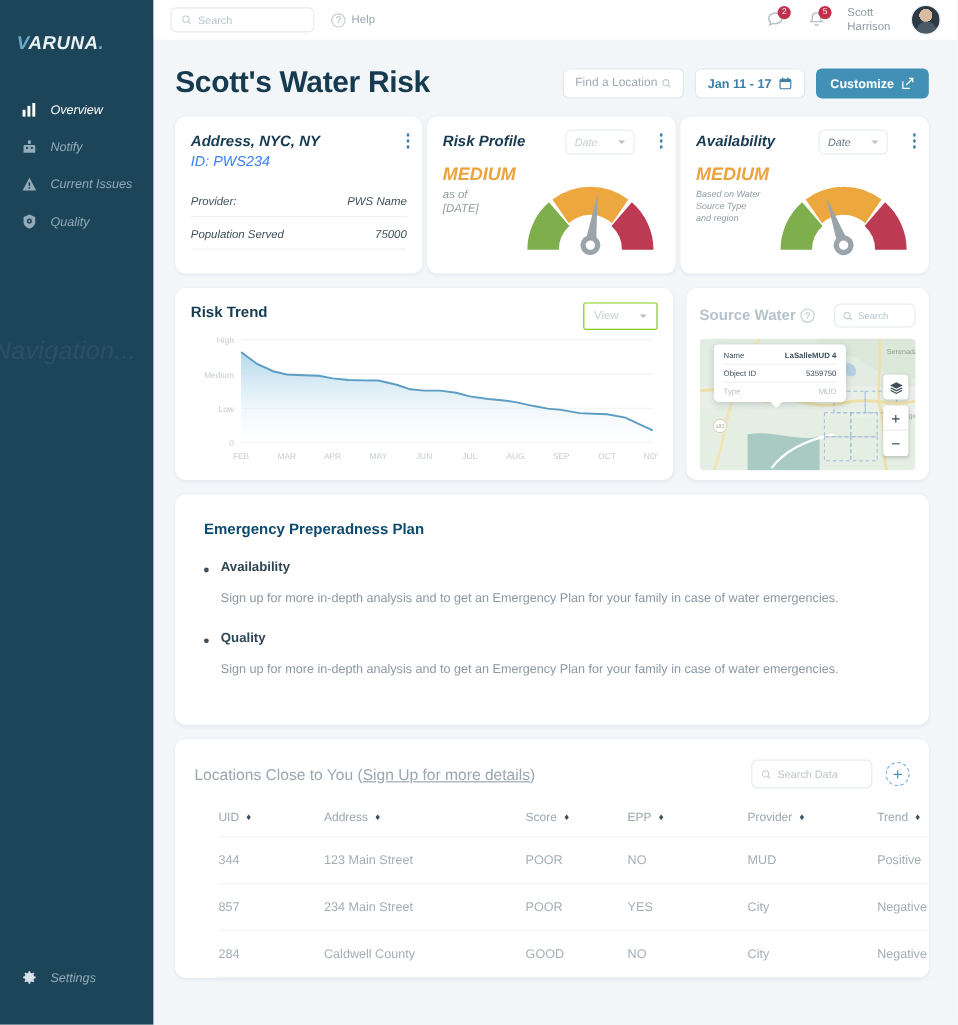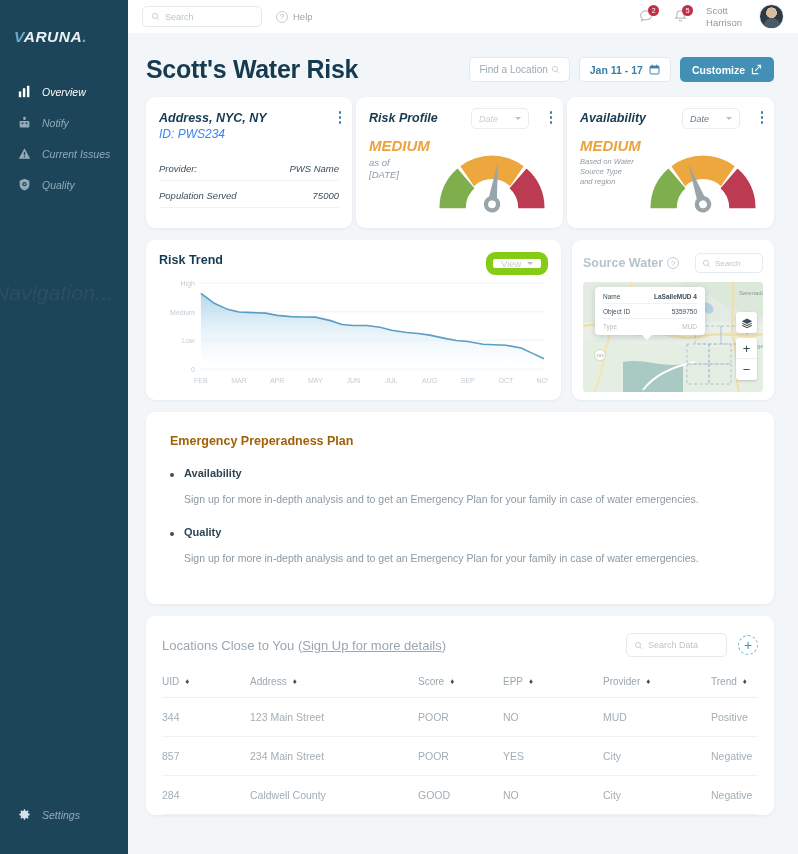--- a/index.html
+++ b/index.html
@@ -148,60 +148,60 @@
   .status-sub { font-size: 9.5px; color: #8e9ba3; line-height: 1.3; margin-top: 3px; }
   .status-sub.sm { font-size: 7.5px; line-height: 1.35; }
   .gauge { position: absolute; right: 9px; bottom: 12px; width: 124px; height: 72px; }
 
   
   .row2 { display: flex; gap: 11px; margin-top: 12px; }
   .c-trend { flex: 1 1 0; height: 160px; padding: 13px 13px 0 13px; }
   .c-source { flex: 0 0 202px; height: 160px; padding: 13px 11px 0 11px; }
   .pill-view {
     position: absolute; top: 12px; right: 13px;
-    width: 62px; height: 23px; border: 7px solid #84cc16; border-radius: 9px;
+    width: 62px; height: 23px; border: 1px solid #84cc16; border-radius: 2px;
     display: flex; align-items: center; justify-content: space-between;
     padding: 0 8px; cursor: pointer;
   }
   .pill-view .lbl { font-size: 9.5px; color: #c5ced4; }
   .src-title { font-size: 12.5px; font-weight: bold; color: #b6c3cb; }
   .src-head { display: flex; align-items: center; gap: 4px; }
   .src-q { width: 12px; height: 12px; border: 1.2px solid #c3ced5; border-radius: 50%;
            font-size: 8px; color: #b3bec5; display: flex; align-items: center; justify-content: center; }
   .src-search {
     margin-left: auto; width: 68px; height: 20px; border: 1px solid #e6ebef; border-radius: 5px;
     display: flex; align-items: center; gap: 4px; padding: 0 6px;
   }
   .src-search .ph { font-size: 8px; color: #bcc6cd; }
   .map { margin-top: 9px; height: 110px; border-radius: 4px; overflow: hidden; position: relative; }
 
   
   .c-epp { margin-top: 12px; height: 192px; padding: 22px 24px 0 24px; }
-  .epp-title { font-size: 12.5px; font-weight: bold; color: #a16207; }
+  .epp-title { font-size: 12.5px; font-weight: bold; color: #0c4a6e; }
   .epp-item { margin-top: 19px; display: flex; gap: 10px; }
   .epp-bullet { width: 4px; height: 4px; border-radius: 50%; background: #3d4f5c; margin-top: 6px; flex: 0 0 4px; }
   .epp-h { font-size: 11px; font-weight: bold; color: #2e4556; }
   .epp-b { font-size: 10.5px; color: #8b99a3; line-height: 1.45; margin-top: 13px; max-width: 580px; }
 
   
   .c-table { margin-top: 12px; padding: 17px 16px 0 16px; min-height: 190px; }
   .tbl-head { display: flex; align-items: center; }
   .tbl-title { font-size: 13px; color: #9aa7b0; }
   .tbl-title a { color: #9aa7b0; text-decoration: underline; }
   .tbl-search {
     margin-left: auto; width: 101px; height: 24px; border: 1px solid #e6ebef; border-radius: 5px;
     display: flex; align-items: center; gap: 5px; padding: 0 7px;
   }
   .tbl-search .ph { font-size: 9px; color: #bcc6cd; }
   .plus-btn {
     margin-left: 11px; width: 20px; height: 20px; border-radius: 50%;
     border: 1.5px dashed #6fb0d4; color: #3f93c6; font-size: 14px;
     display: flex; align-items: center; justify-content: center; cursor: pointer;
   }
-  table { width: 100%; border-collapse: collapse; margin-top: 11px; }
+  table { width: 100%; border-collapse: collapse; margin-top: 11px; margin-left: 20px; }
   th {
     text-align: left; font-size: 10px; font-weight: normal; color: #9aa7b0;
     padding: 8px 0 10px 0; border-bottom: 1px solid #eef2f5;
   }
   th .sortdot { display:inline-block; margin-left: 6px; color:#3d4f5c; font-size: 8px; vertical-align: 1px;}
   td { font-size: 10.5px; color: #a3aeb6; padding: 13px 0 13px 0; border-bottom: 1px solid #f0f3f6; }
   th.c-uid, td.c-uid { width: 88px; }
   th.c-addr2, td.c-addr2 { width: 168px; }
   th.c-score, td.c-score { width: 85px; }
   th.c-epp2, td.c-epp2 { width: 100px; }

